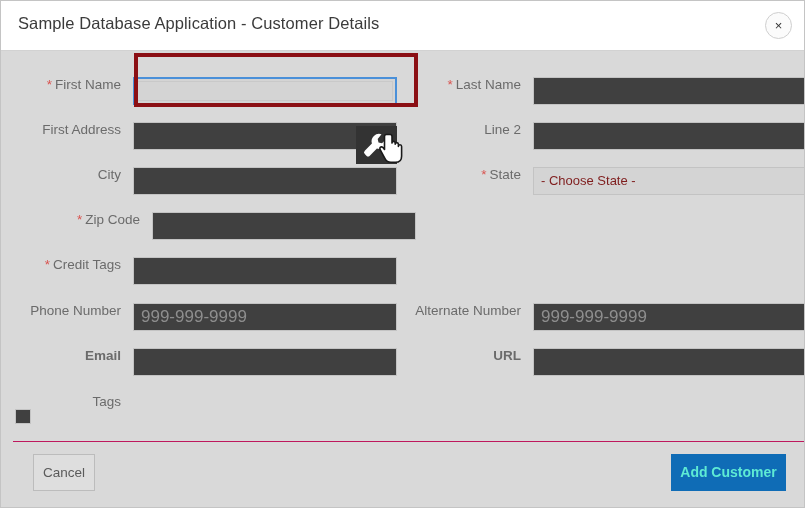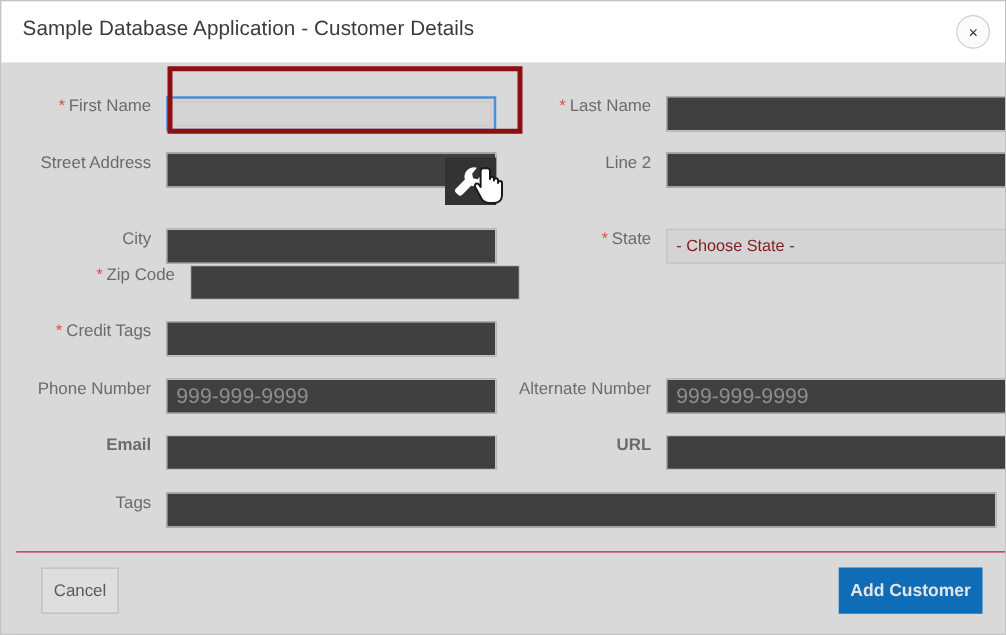--- a/index.html
+++ b/index.html
@@ -75,21 +75,21 @@
   }
 
   .field-group {
     position: absolute;
     height: 30px;
     display: flex;
     align-items: flex-start;
   }
   .field-group.left  { left: 14px;  width: 382px; }
   .field-group.right { left: 414px; width: 424px; }
-  .field-group.full  { left: 14px;  width: 782px; }
+  .field-group.full  { left: 14px;  width: 782px; flex-direction: column; }
 
   .field-label {
     width: 118px;
     min-width: 118px;
     text-align: right;
     padding-right: 12px;
     box-sizing: border-box;
     font-size: 13.5px;
     color: #6b6b6b;
     white-space: nowrap;
@@ -218,21 +218,21 @@
     cursor: pointer;
   }
   .primary-button {
     position: absolute;
     right: 18px;
     top: 12px;
     width: 115px;
     height: 37px;
     background: #0f6cb6;
     border: none;
-    color: #e5e5e5;
+    color: #5eead4;
     font-size: 14px;
     font-weight: bold;
     line-height: 37px;
     text-align: center;
     cursor: pointer;
   }
 </style>
 </head>
 <body>
 
@@ -259,30 +259,30 @@
       <div class="field-group right">
         <div class="field-label">
           <span class="req-star">*</span><span>Last Name</span>
         </div>
         <div class="field-input empty"></div>
       </div>
     </div>
 
     <div class="form-row" style="top:71px;">
       <div class="field-group left">
-        <div class="field-label">Street Address</div>
+        <div class="field-label">First Address</div>
         <div class="field-input empty"></div>
       </div>
       <div class="field-group right">
         <div class="field-label">Line 2</div>
         <div class="field-input empty"></div>
       </div>
     </div>
 
-    <div class="form-row" style="top:132px;padding-left:28px;">
+    <div class="form-row" style="top:116px;padding-left:28px;">
       <div class="field-group left">
         <div class="field-label">City</div>
         <div class="field-input empty"></div>
       </div>
       <div class="field-group right">
         <div class="field-label">
           <span class="req-star">*</span><span>State</span>
         </div>
         <div class="field-select">
           <span>- Choose State -</span>

